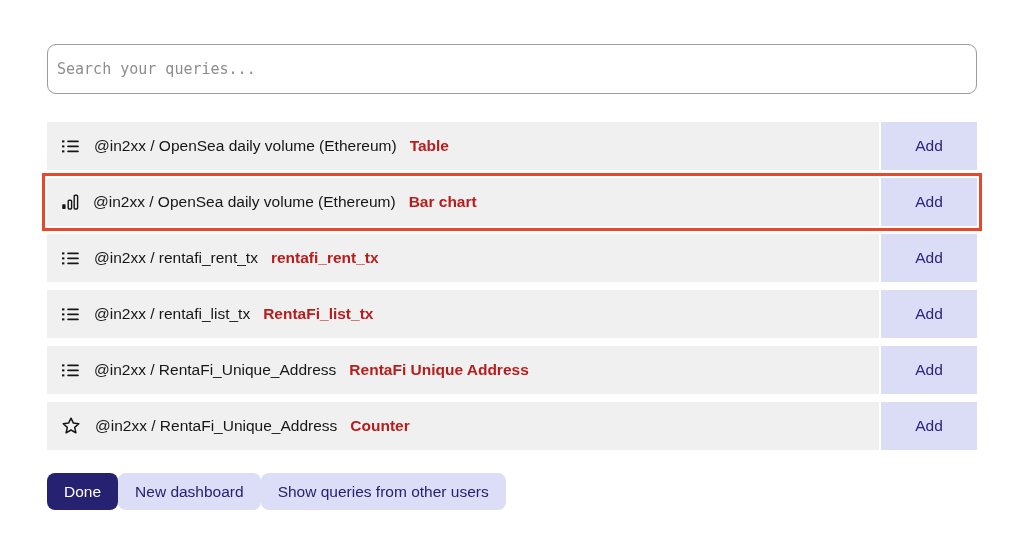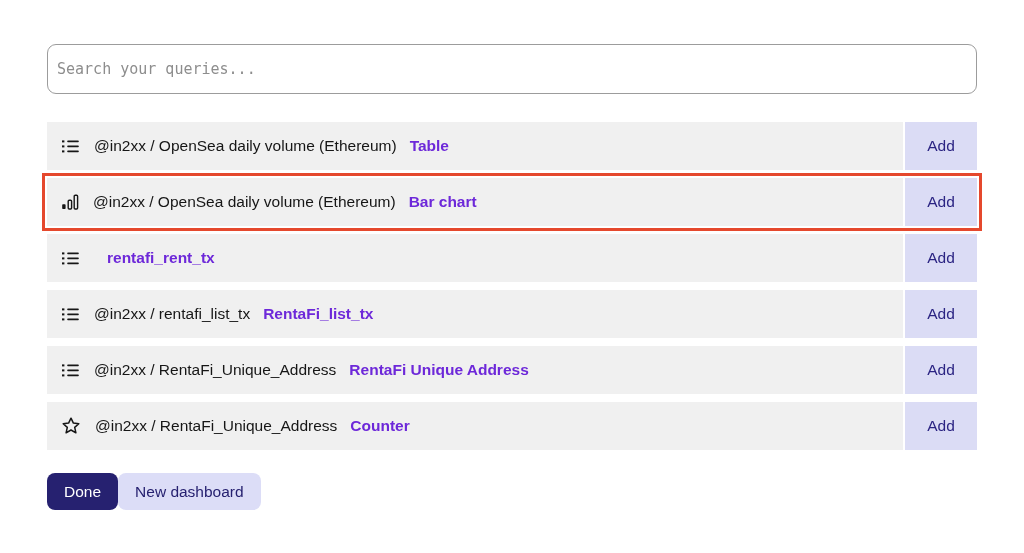--- a/index.html
+++ b/index.html
@@ -22,23 +22,23 @@
 
   .rows { margin-top: 28px; display: flex; flex-direction: column; gap: 8px; }
   .row { display: flex; height: 48px; gap: 2px; }
   .row.highlighted { outline: 3px solid #e5482d; outline-offset: 2px; }
   .row-main {
     flex: 1; background: #f0f0f0;
     display: flex; align-items: center; padding: 0 14px;
   }
   .icon { display: flex; align-items: center; margin-right: 14px; flex: 0 0 auto; }
   .qname { font-size: 15.5px; color: #161616; white-space: nowrap; }
-  .qtype { font-size: 15.5px; font-weight: 700; color: #6d28d9; margin-left: 13px; white-space: nowrap; }
+  .qtype { font-size: 15.5px; font-weight: 700; color: #b91c1c; margin-left: 13px; white-space: nowrap; }
   .add {
-    width: 72px; border: none; background: #dbdcf5; color: #2b2483;
+    width: 96px; border: none; background: #dbdcf5; color: #2b2483;
     font-family: "Liberation Sans", sans-serif; font-size: 15.5px;
     cursor: pointer; padding: 0;
   }
 
   .footer { margin-top: 23px; display: flex; }
   .btn {
     height: 37px; border: none; border-radius: 8px;
     font-family: "Liberation Sans", sans-serif; font-size: 15.5px;
     padding: 0 17px; cursor: pointer; white-space: nowrap;
   }
@@ -96,20 +96,21 @@
               <g fill="#161616">
             <rect x="1" y="3.4" width="2.4" height="2"></rect>
                 <rect x="6.2" y="3.6" width="11.6" height="1.7" rx="0.8"></rect>
             <rect x="1" y="8.4" width="2.4" height="2"></rect>
                 <rect x="6.2" y="8.6" width="11.6" height="1.7" rx="0.8"></rect>
             <rect x="1" y="13.4" width="2.4" height="2"></rect>
                 <rect x="6.2" y="13.6" width="11.6" height="1.7" rx="0.8"></rect>
           </g>
             </svg>
         </span>
+        <span class="qname">@in2xx / rentafi_rent_tx</span>
         <span class="qtype">rentafi_rent_tx</span>
       </div>
       <button class="add">Add</button>
     </div>
 
     <div class="row">
       <div class="row-main">
         <span class="icon">
           <svg width="19" height="19" viewBox="0 0 19 19">
               <g fill="#161616">
@@ -159,15 +160,16 @@
         <span class="qtype">Counter</span>
       </div>
       <button class="add">Add</button>
     </div>
 
   </div>
 
   <div class="footer">
     <button class="btn dark">Done</button>
     <button class="btn light">New dashboard</button>
+    <button class="btn light">Show queries from other users</button>
   </div>
 
 </div>
 
 </body></html>

